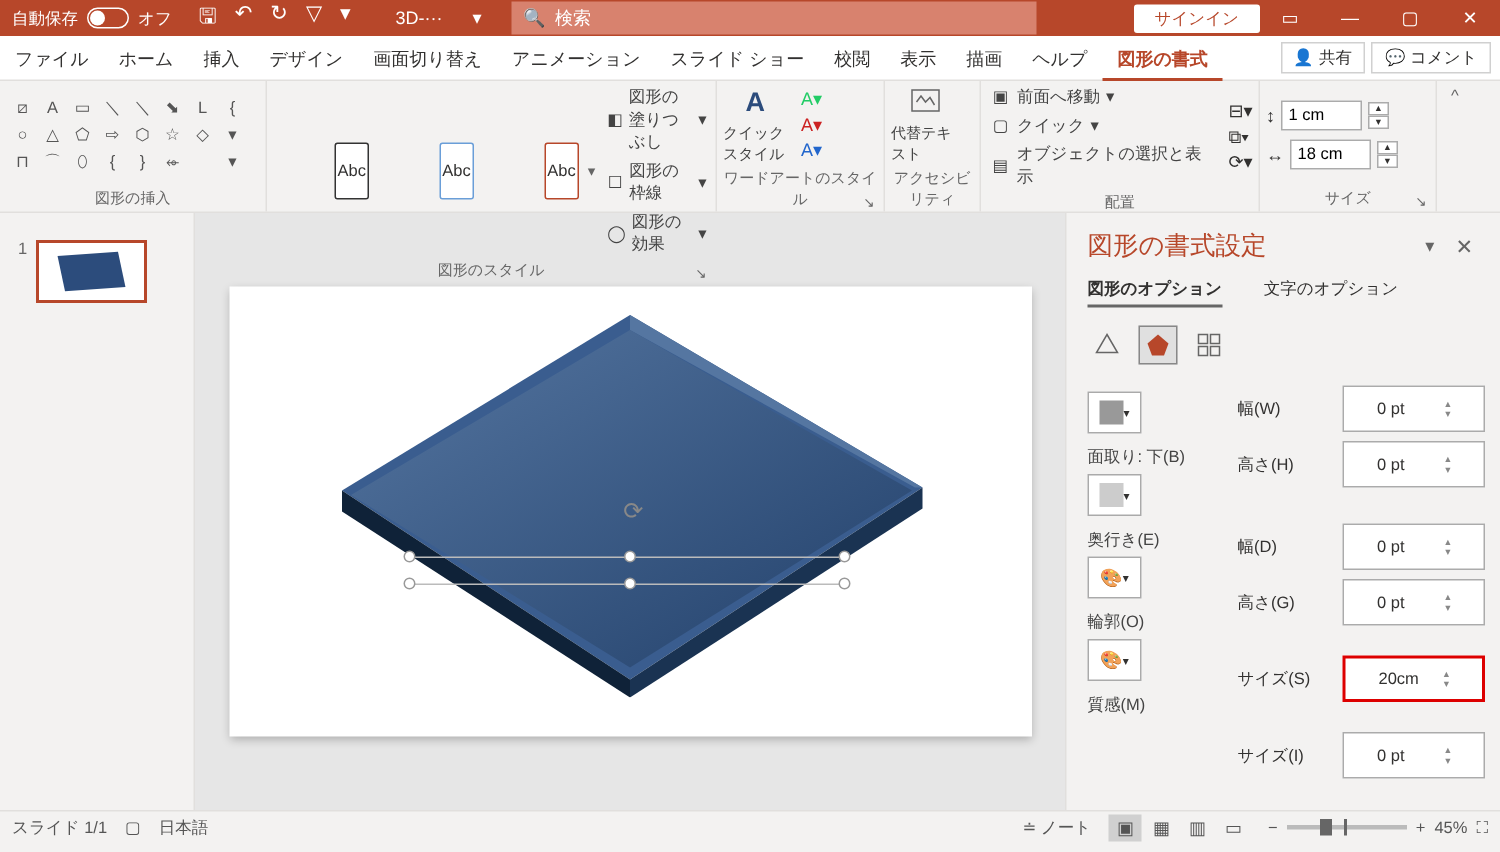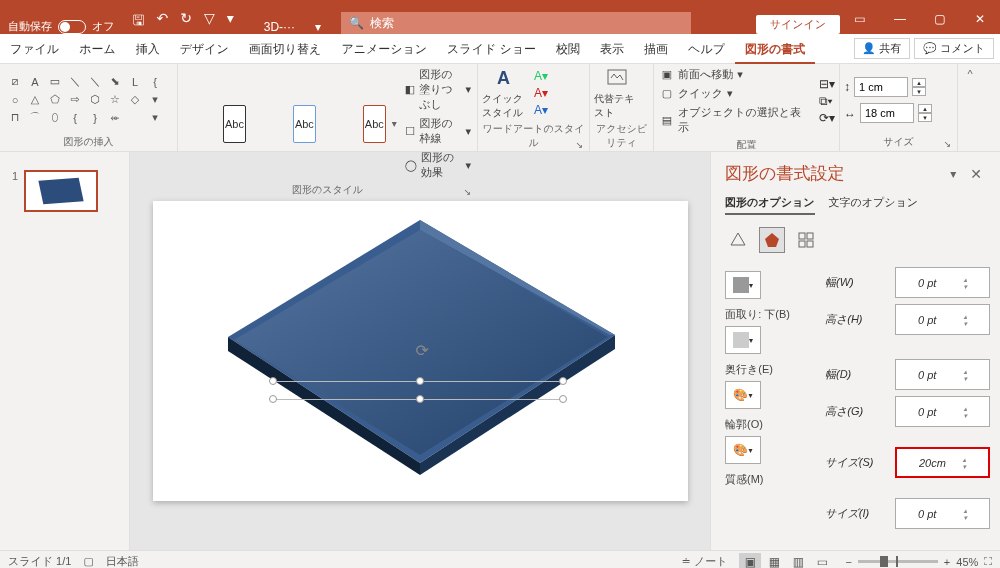--- a/index.html
+++ b/index.html
@@ -1,19 +1,19 @@
 <!DOCTYPE html>
 <html><head>
 <meta charset="utf-8">
 <style>
 * { margin: 0; padding: 0; box-sizing: border-box; font-family: "Meiryo UI", "Segoe UI", sans-serif; }
 body { width: 1000px; height: 568px; background: #f3f2f1; overflow: hidden; font-size: 12px; color: #323130; }
 
 
-.titlebar { height: 34px; background: #b7472a; display: flex; align-items: flex-end; color: #fff; }
+.titlebar { height: 24px; background: #b7472a; display: flex; align-items: center; color: #fff; }
 .autosave { display: flex; align-items: center; gap: 6px; padding: 0 8px; font-size: 11px; }
 .toggle { width: 28px; height: 14px; border: 1px solid #fff; border-radius: 7px; position: relative; }
 .toggle::after { content: ''; width: 10px; height: 10px; background: #fff; border-radius: 5px; position: absolute; left: 1px; top: 1px; }
 .qat { display: flex; gap: 12px; padding: 0 10px; }
 .qat span { font-size: 14px; }
 .doc-title { flex: 0 1 auto; padding: 0 20px; font-size: 12px; }
 .searchbox { width: 350px; height: 22px; background: #d8826e; display: flex; align-items: center; padding: 0 8px; gap: 6px; font-size: 12px; }
 .tbspacer { flex: 1; }
 .signin { background: #fff; color: #b7472a; padding: 2px 14px; font-size: 11px; border-radius: 2px; }
 .winbtns { display: flex; }
@@ -68,30 +68,30 @@
 .hrow { position: absolute; height: 1px; background: #bbb; width: 100%; }
 .hrow.r1 { top: 0; } .hrow.r2 { top: 18px; }
 .hdot { width: 8px; height: 8px; border: 1px solid #999; background: #fff; border-radius: 4px; position: absolute; }
 .rothandle { position: absolute; left: 143px; top: -40px; color: #888; font-size: 16px; }
 
 
 .pane { width: 290px; background: #f3f2f1; border-left: 1px solid #e1dfdd; display: flex; flex-direction: column; }
 .panehdr { padding: 10px 14px 6px; display: flex; align-items: center; }
 .panehdr h2 { color: #b7472a; font-size: 17px; font-weight: normal; flex: 1; }
 .paneclose { font-size: 14px; color: #666; padding: 0 4px; }
-.panetabs { display: flex; gap: 14px; padding: 4px 14px 8px; font-size: 11px; }
+.panetabs { display: flex; gap: 28px; padding: 4px 14px 8px; font-size: 11px; }
 .panetabs .pt { cursor: pointer; padding-bottom: 3px; }
 .panetabs .pt.active { border-bottom: 2px solid #666; font-weight: bold; }
 .paneicons { display: flex; gap: 8px; padding: 4px 14px 10px; }
 .paneicons .ib { width: 26px; height: 26px; border: 1px solid transparent; display: flex; align-items: center; justify-content: center; }
 .paneicons .ib.sel { border: 1px solid #888; background: #e0e0e0; }
 
 .panecontent { flex: 1; overflow-y: auto; padding: 4px 10px 4px 14px; display: flex; gap: 10px;}
 .leftcol { width: 90px; }
-.rightcol { flex: 1; font-style: italic; }
+.rightcol { flex: 1; }
 .sectlabel { font-size: 11px; color: #444; margin: 6px 0 4px; }
 .swatchbtn { width: 36px; height: 28px; border: 1px solid #aaa; background: #fff; display: flex; align-items: center; justify-content: center; margin-bottom: 8px; }
 .swatchbtn .sq { width: 16px; height: 16px; background: #888; }
 
 .proprow { display: flex; align-items: center; margin-bottom: 6px; gap: 8px; }
 .proprow label { width: 62px; font-size: 11px; }
 .propinput { flex: 1; height: 31px; border: 1px solid #ababab; background: #fff; padding: 0 22px; font-size: 11px; display: flex; align-items: center; justify-content: space-between; }
 .propinput.hl { border: 2px solid #d00; }
 .propspins { display: flex; flex-direction: column; }
 .propspins span { font-size: 7px; line-height: 7px; color: #888; }

